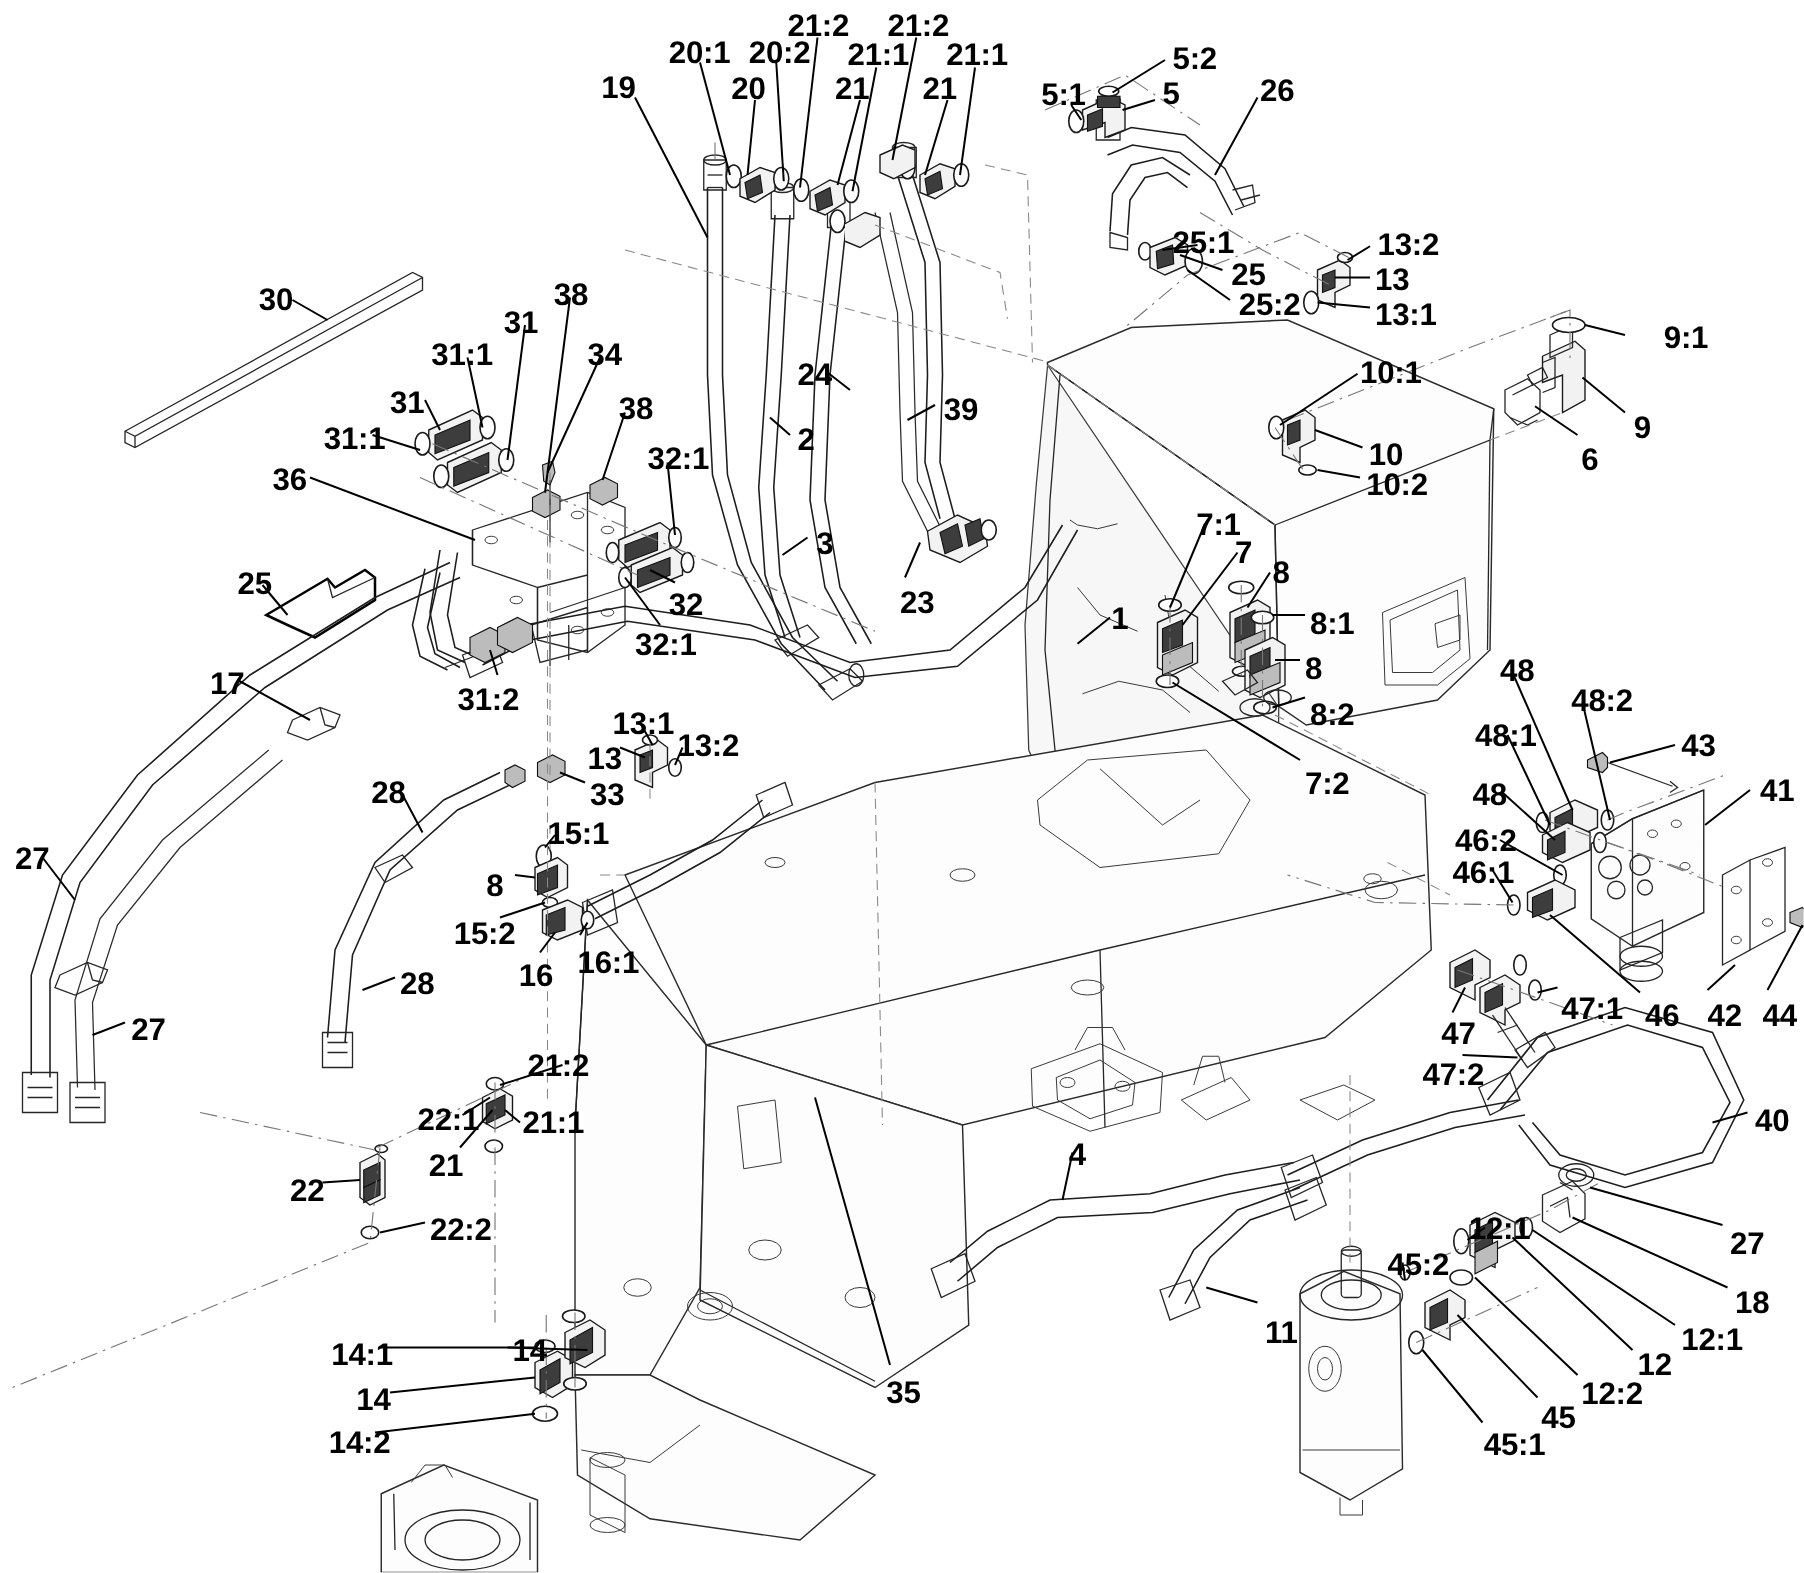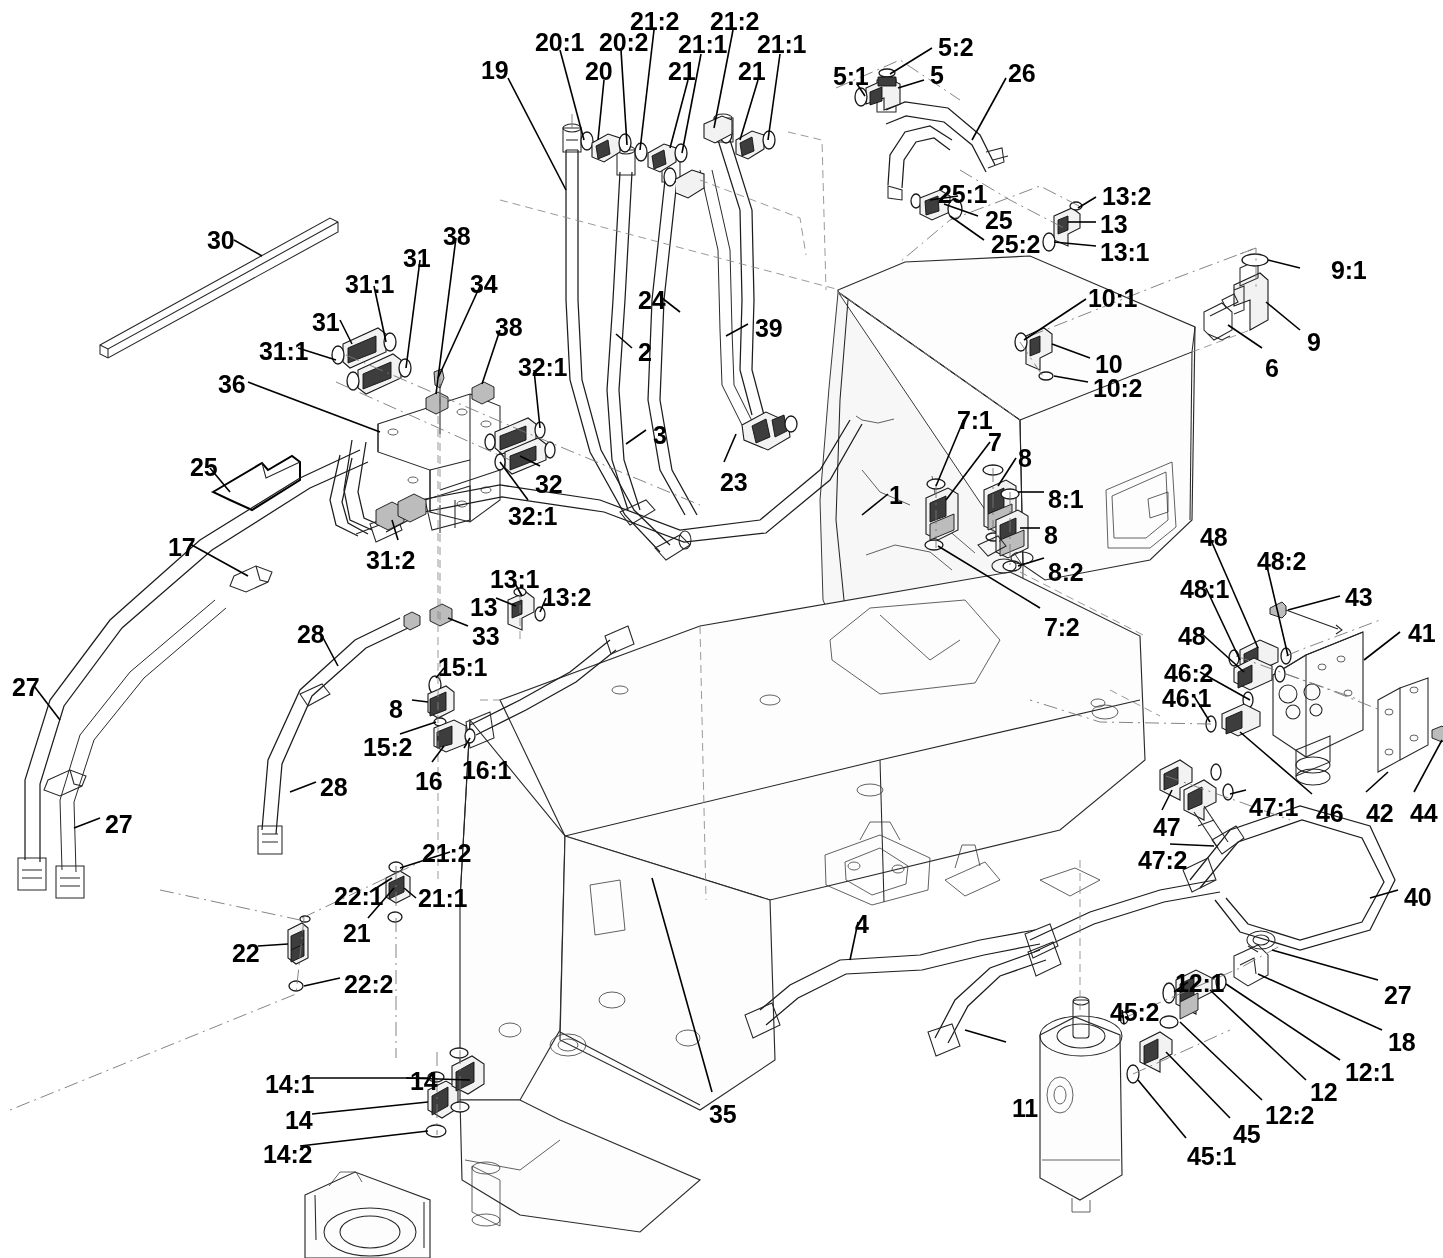--- a/index.html
+++ b/index.html
@@ -695,17 +695,17 @@
       <div class="cal" style="left: 334px; top: 884px;">22:1</div>
       <div class="cal" style="left: 418px; top: 886px;">21:1</div>
       <div class="cal" style="left: 343px; top: 921px;">21</div>
       <div class="cal" style="left: 232px; top: 941px;">22</div>
       <div class="cal" style="left: 344px; top: 972px;">22:2</div>
       <div class="cal" style="left: 265px; top: 1072px;">14:1</div>
       <div class="cal" style="left: 410px; top: 1069px;">14</div>
       <div class="cal" style="left: 285px; top: 1108px;">14</div>
       <div class="cal" style="left: 263px; top: 1142px;">14:2</div>
       <div class="cal" style="left: 855px; top: 912px;">4</div>
-      <div class="cal" style="left: 1012px; top: 1096px;">11</div>
+      <div class="cal" style="left: 1012px; top: 1054px;">11</div>
       <div class="cal" style="left: 709px; top: 1102px;">35</div>
     </div>
 
 </div>
 
 </body></html>

